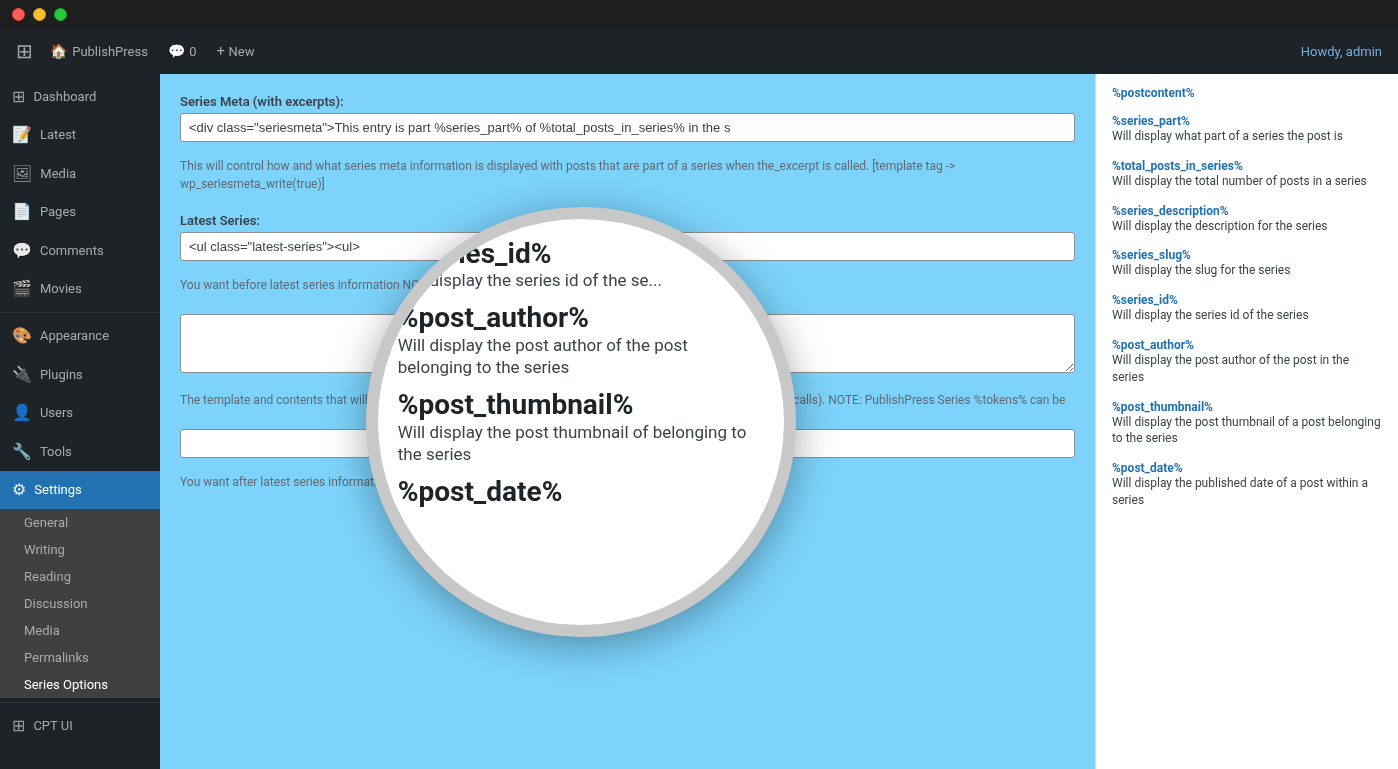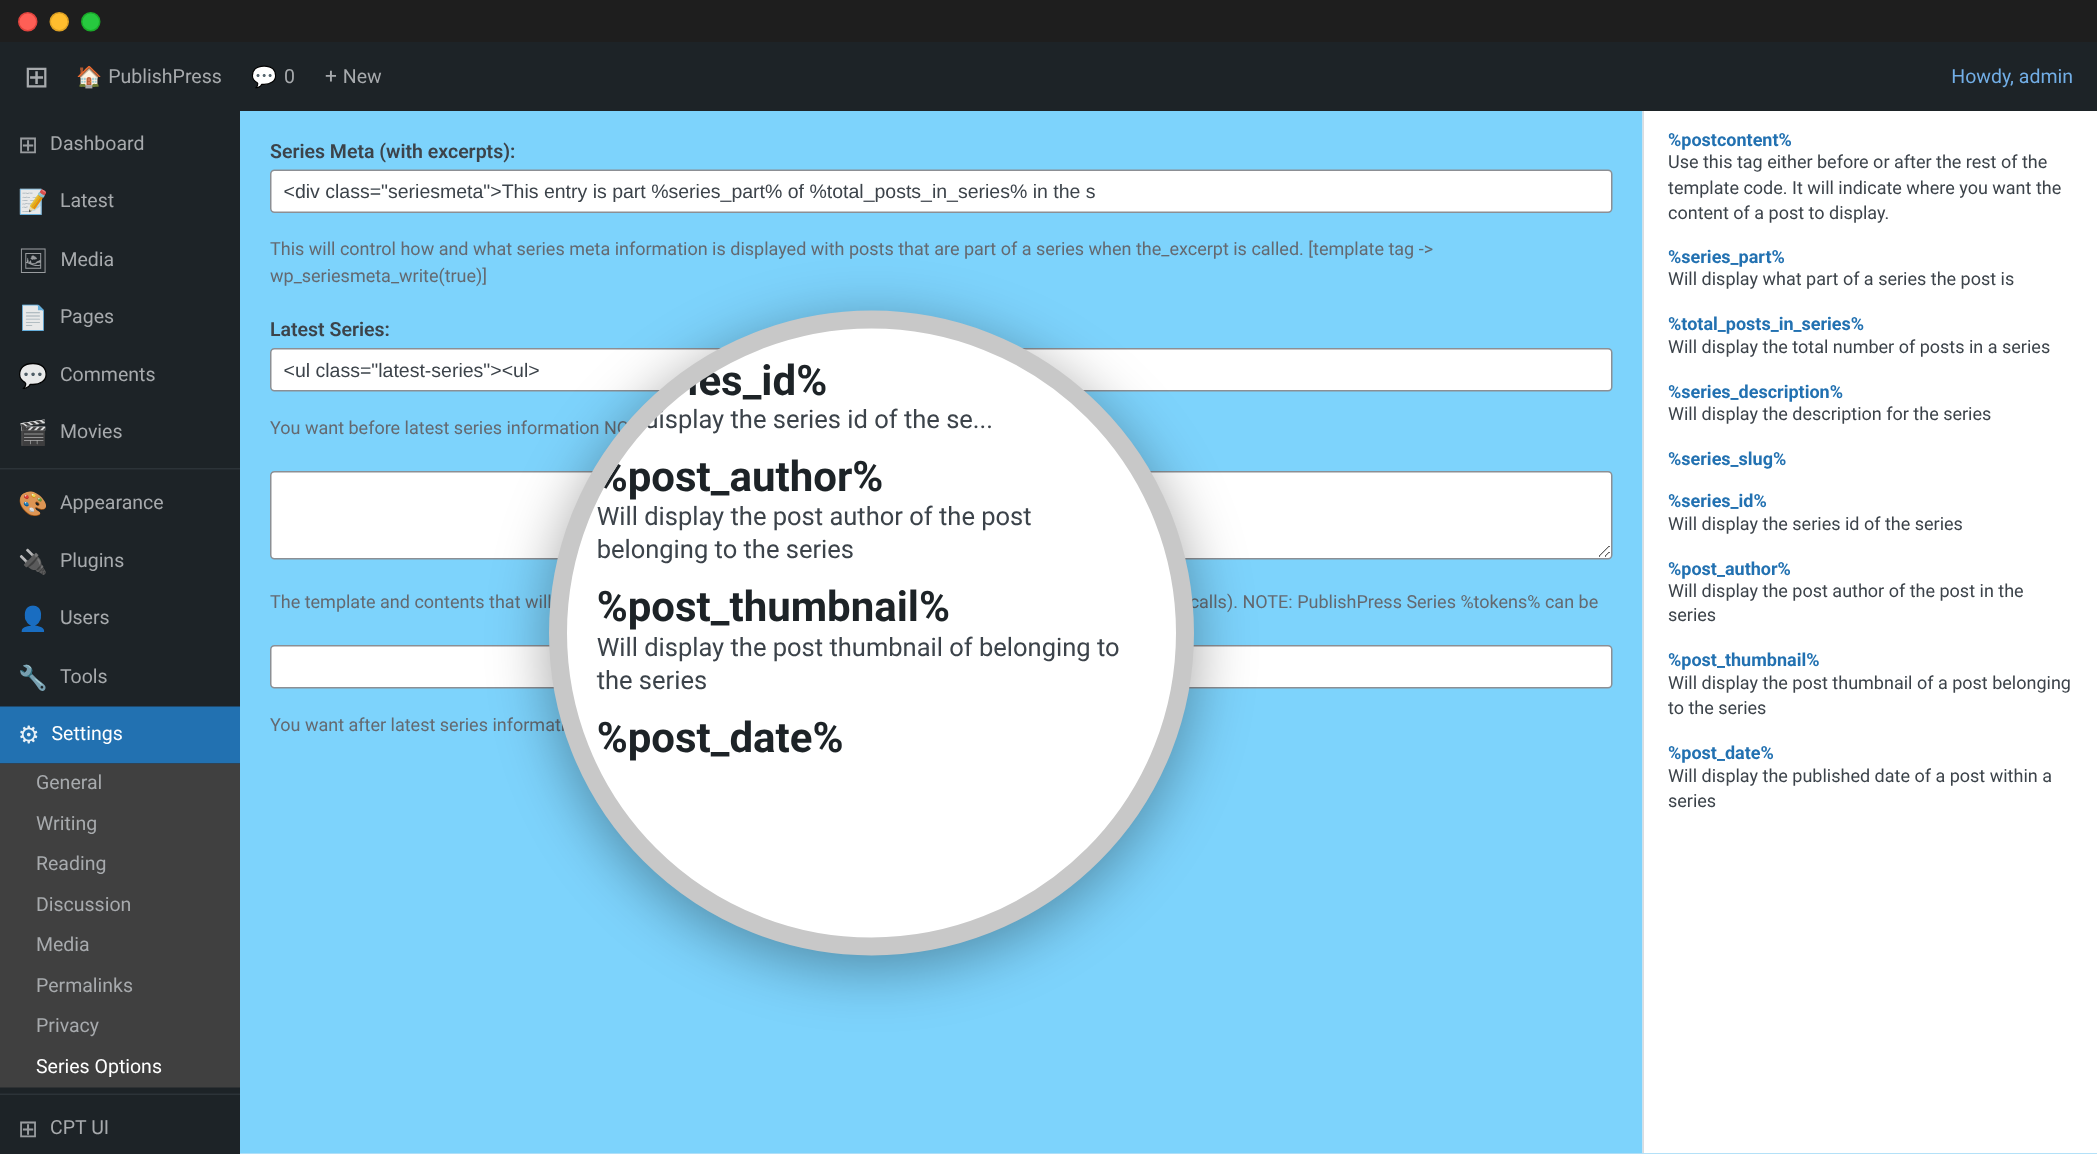--- a/index.html
+++ b/index.html
@@ -269,23 +269,20 @@
         <span>Reading</span>
       </div>
       <div class="sidebar-sub-item">
         <span>Discussion</span>
       </div>
       <div class="sidebar-sub-item">
         <span>Media</span>
       </div>
       <div class="sidebar-sub-item">
         <span>Permalinks</span>
-      </div>
-      <div class="sidebar-sub-item">
-        <span>Privacy</span>
       </div>
       <div class="sidebar-sub-item active">
         <span>Series Options</span>
       </div>
     </div>
     <hr class="sidebar-divider">
     <div class="sidebar-item">
       <span class="s-icon">⊞</span>
       <span>CPT UI</span>
     </div>
@@ -337,36 +334,36 @@
               <div class="mag-token-name">%post_date%</div>
             </div>
           </div>
         </div>
 
       </div>
 
       <div class="right-panel">
         <div class="token-entry">
           <div class="token-name">%postcontent%</div>
-          <div class="token-desc">Use this tag either before or after the rest of the template code. It will indicate where you want the content of a post to display.</div>
         </div>
         <div class="token-entry">
           <div class="token-name">%series_part%</div>
           <div class="token-desc">Will display what part of a series the post is</div>
         </div>
         <div class="token-entry">
           <div class="token-name">%total_posts_in_series%</div>
           <div class="token-desc">Will display the total number of posts in a series</div>
         </div>
         <div class="token-entry">
           <div class="token-name">%series_description%</div>
           <div class="token-desc">Will display the description for the series</div>
         </div>
         <div class="token-entry">
           <div class="token-name">%series_slug%</div>
+          <div class="token-desc">Will display the slug for the series</div>
         </div>
         <div class="token-entry">
           <div class="token-name">%series_id%</div>
           <div class="token-desc">Will display the series id of the series</div>
         </div>
         <div class="token-entry">
           <div class="token-name">%post_author%</div>
           <div class="token-desc">Will display the post author of the post in the series</div>
         </div>
         <div class="token-entry">

